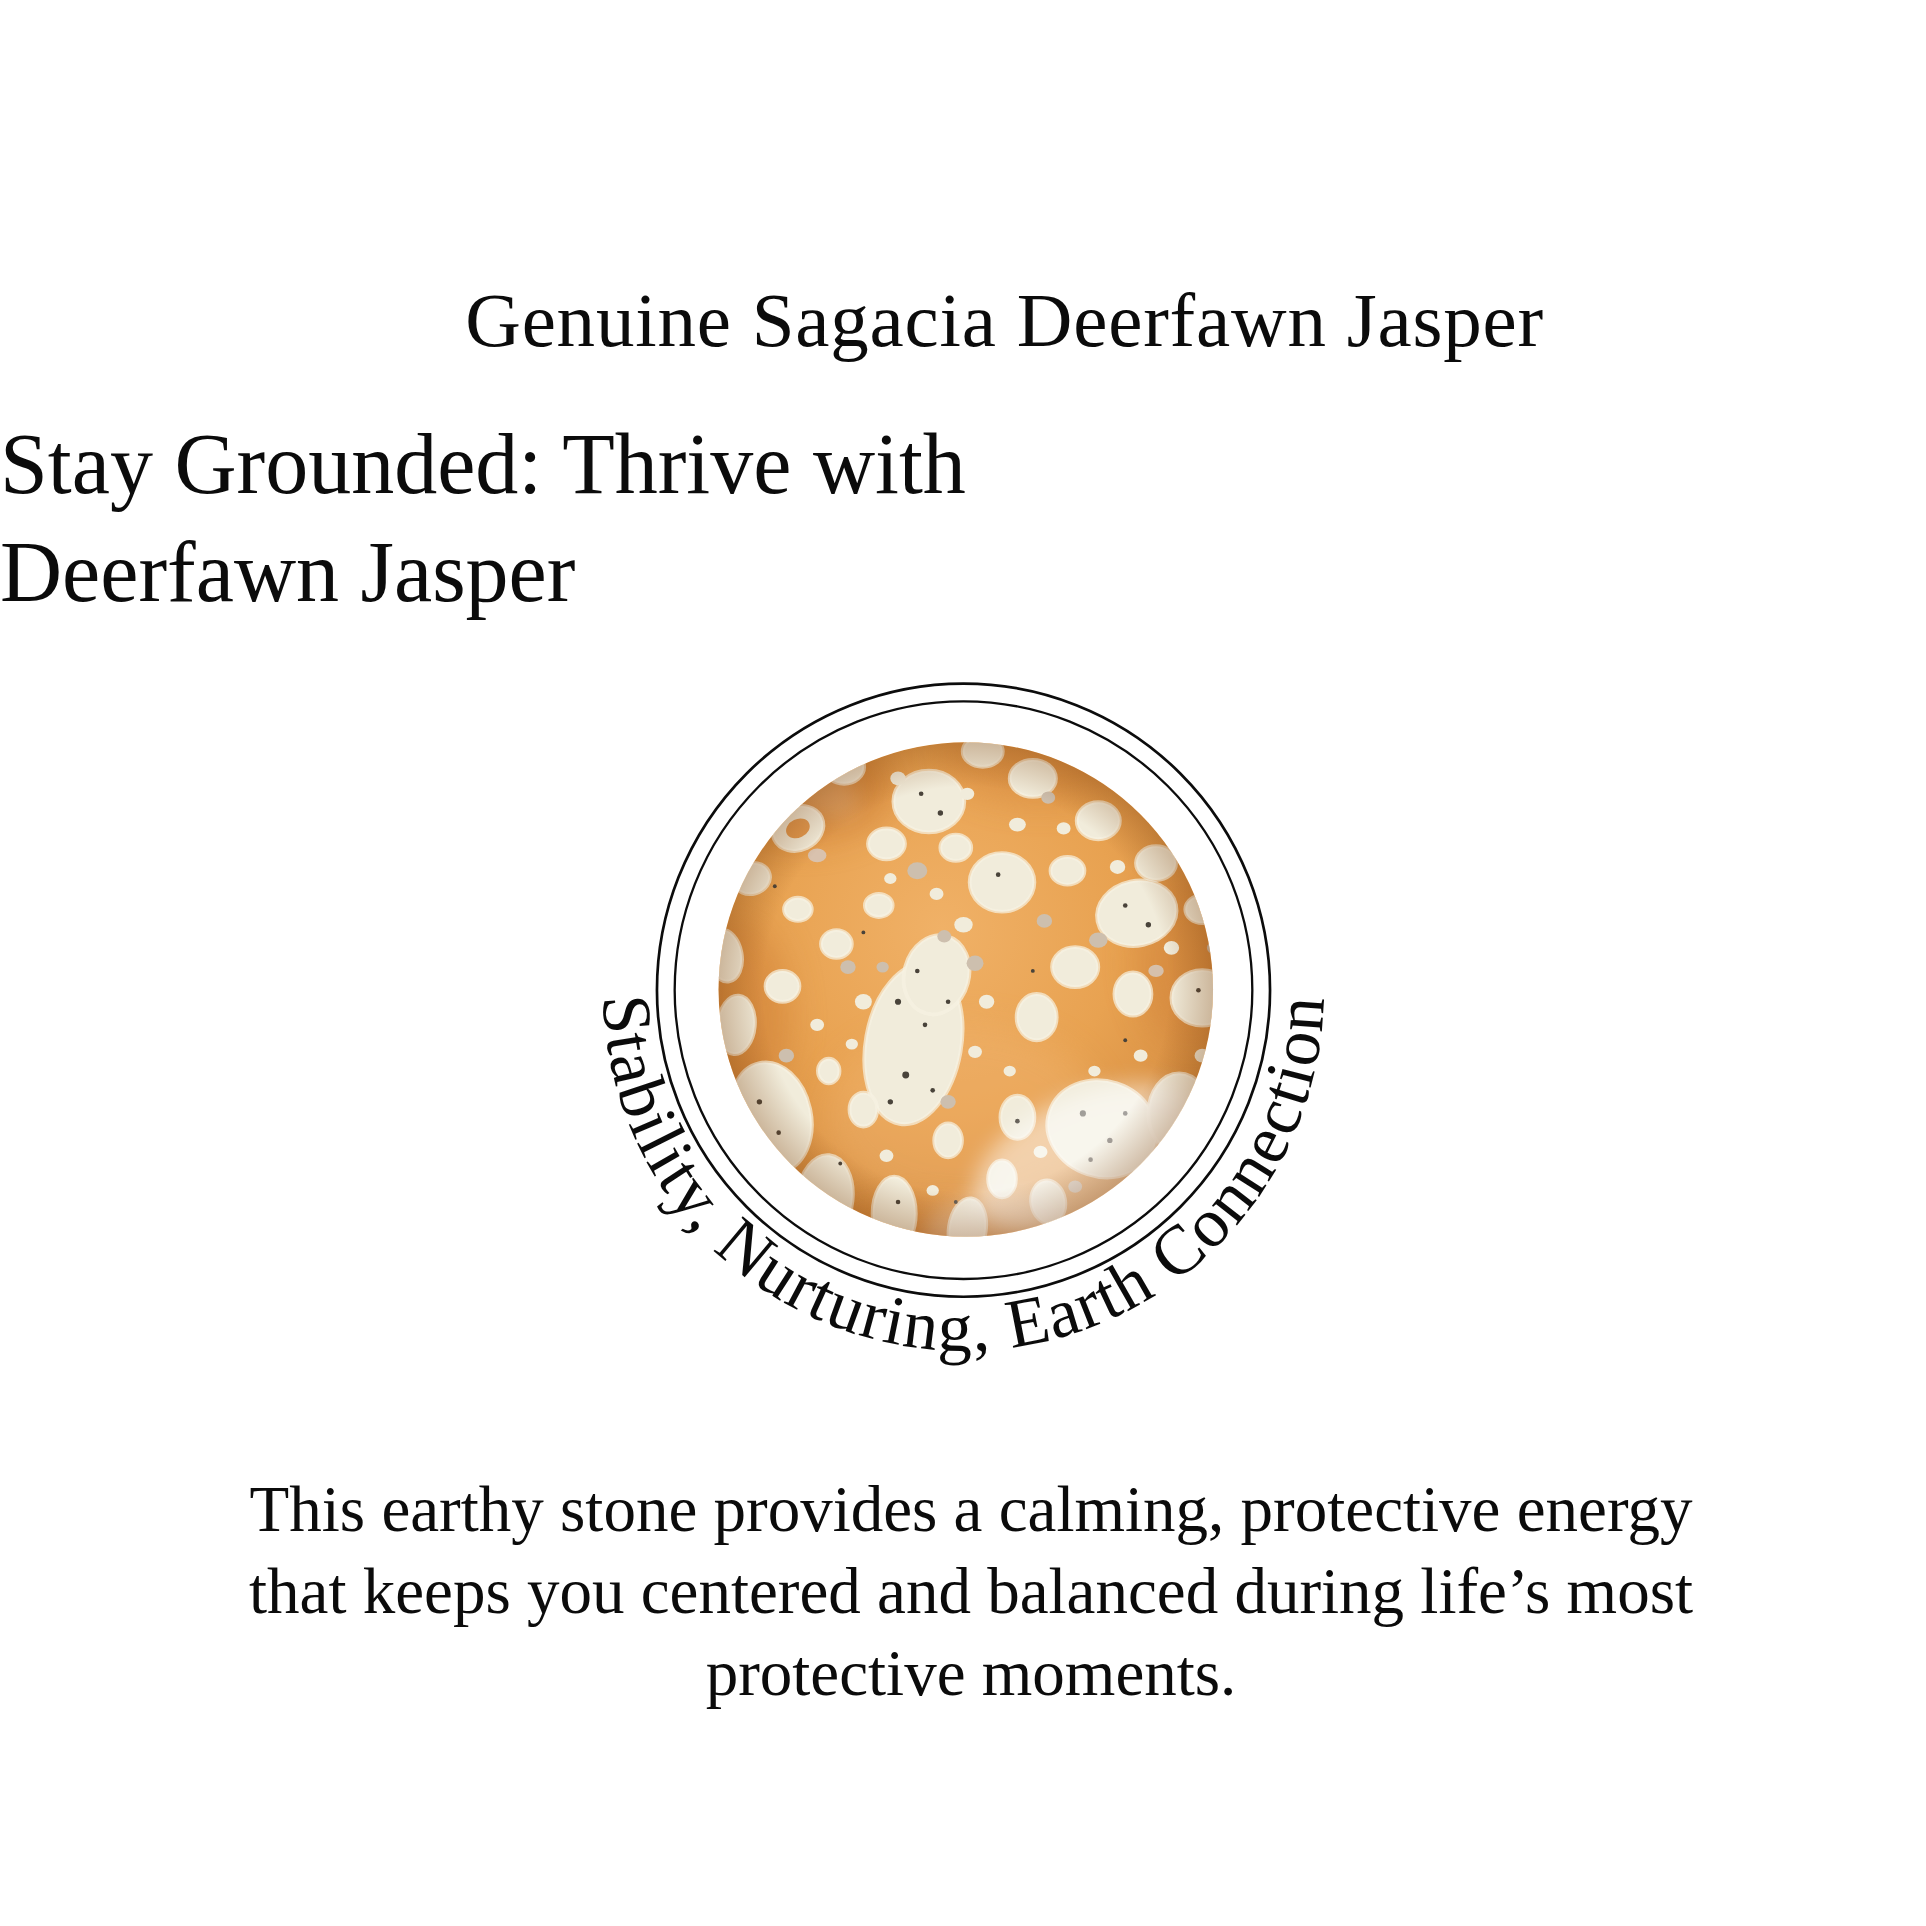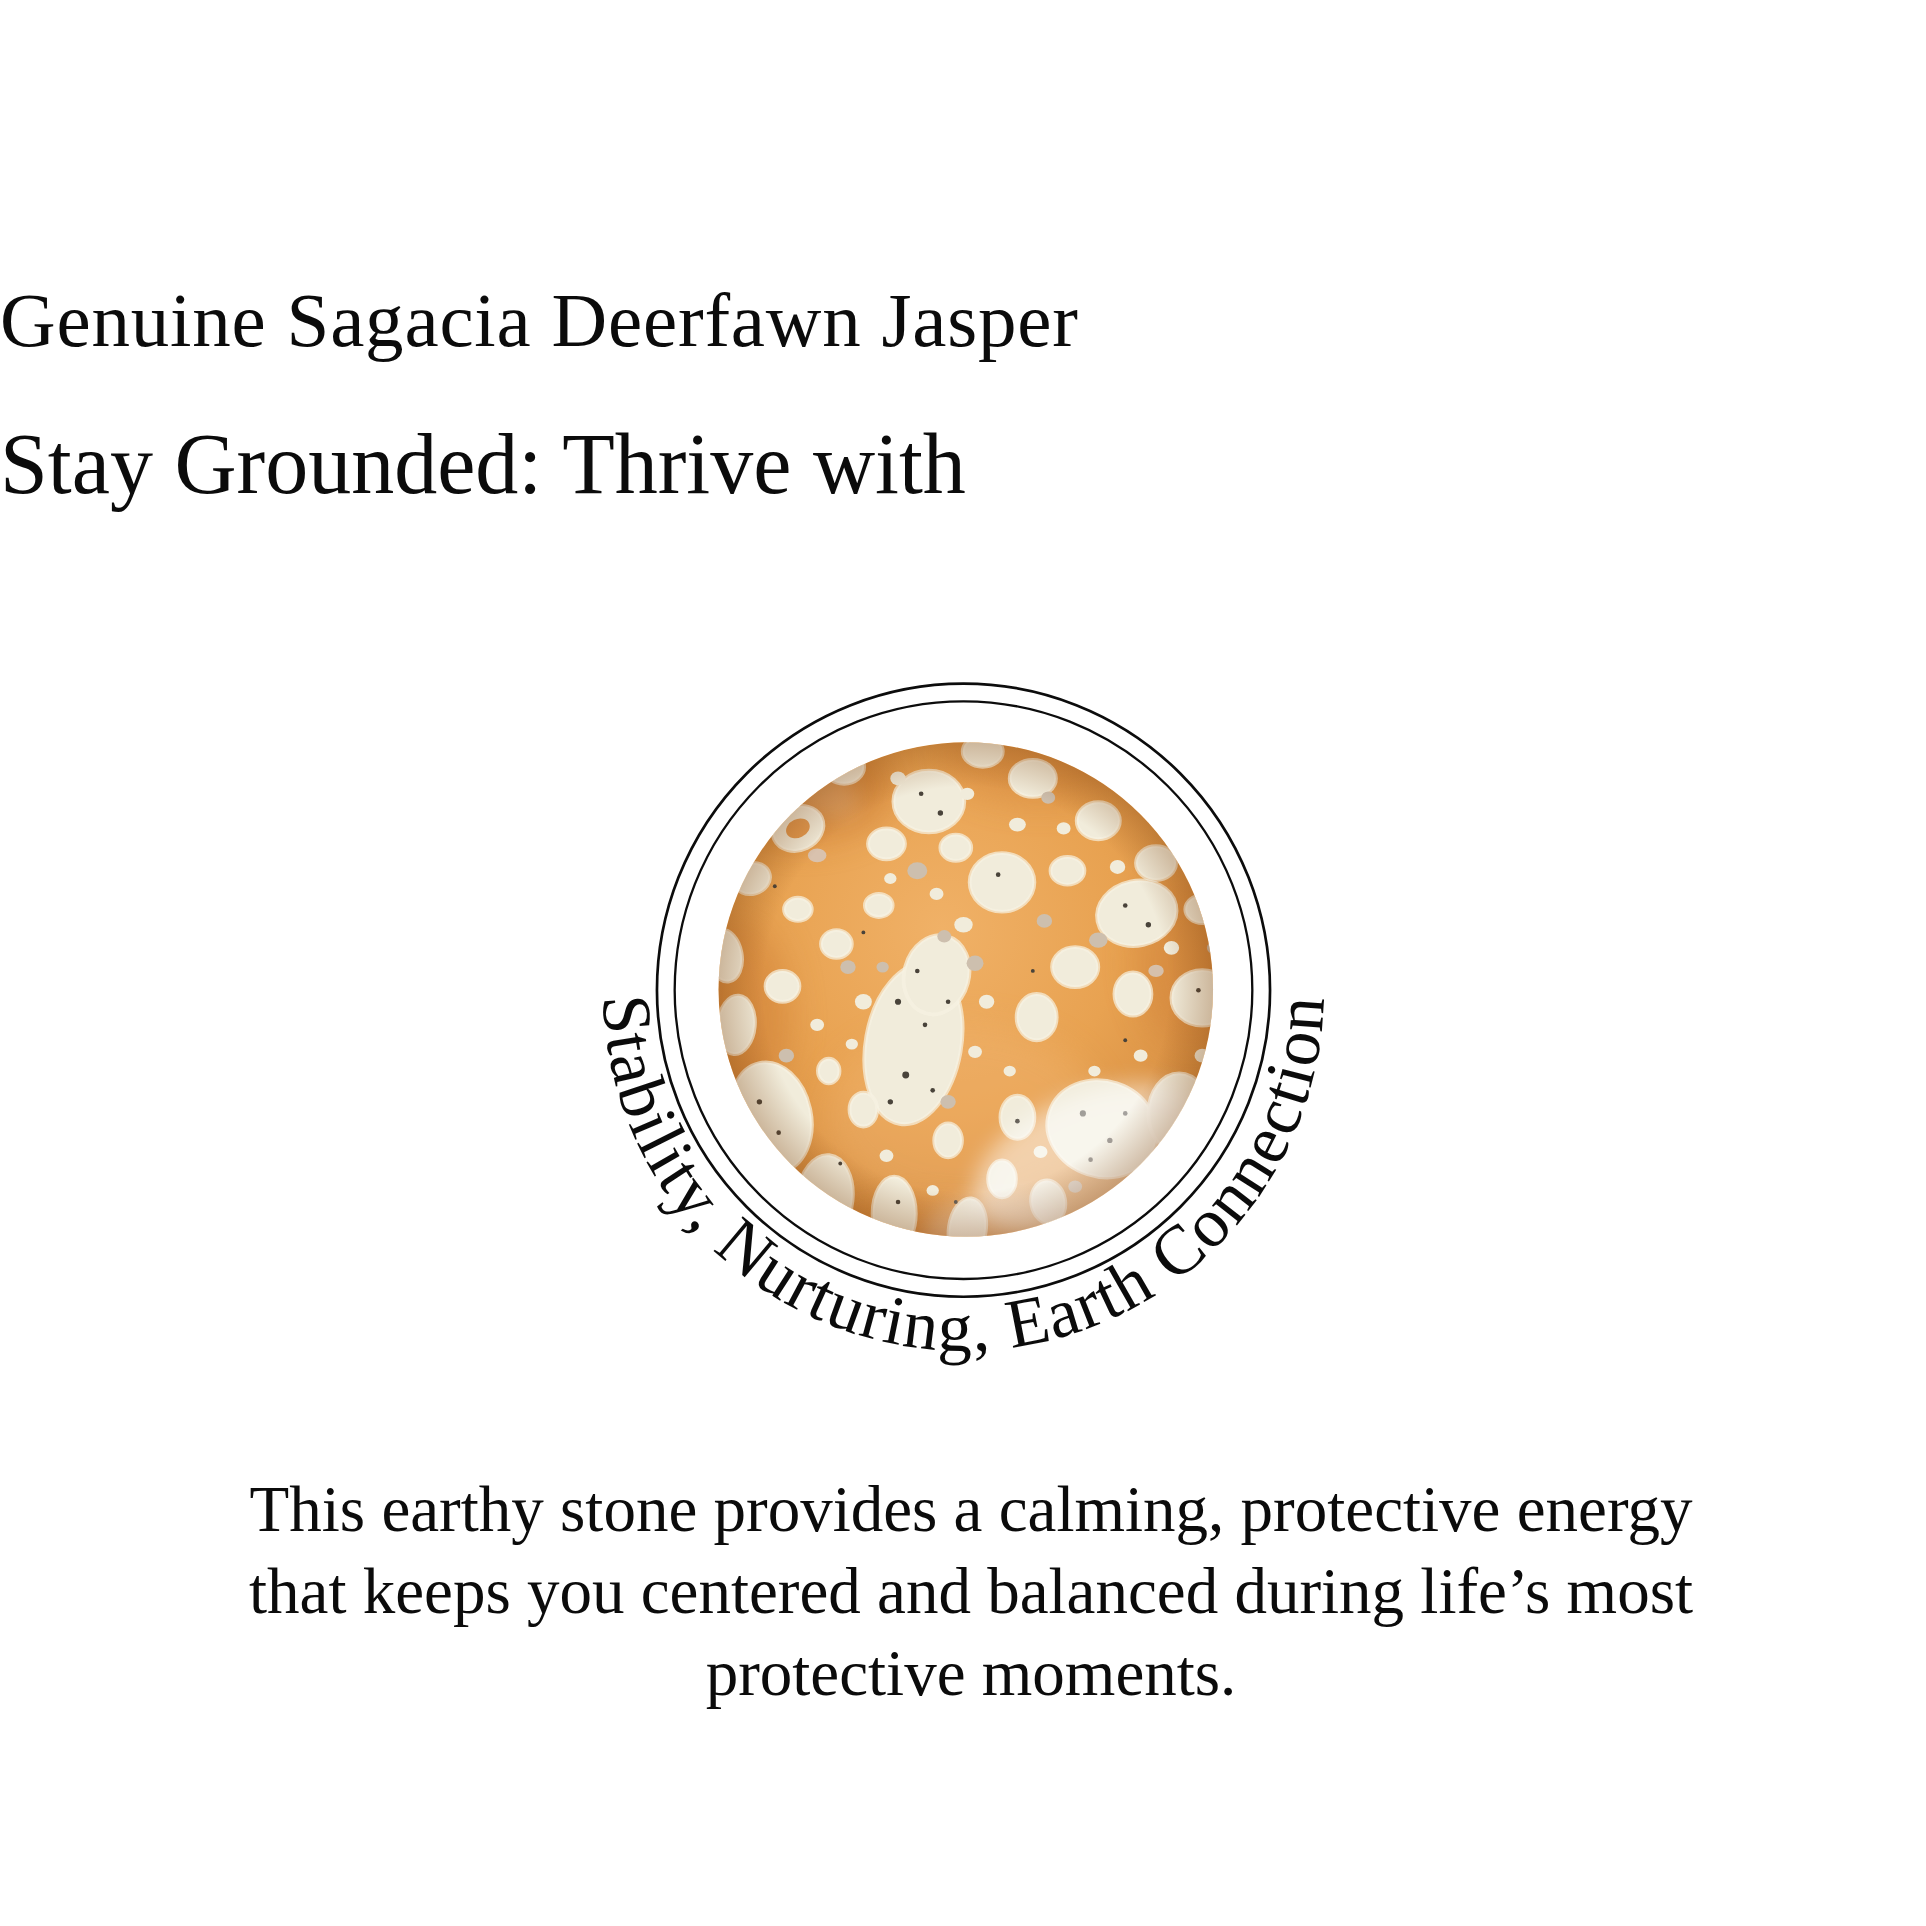--- a/index.html
+++ b/index.html
@@ -6,21 +6,21 @@
   .canvas {
     position:relative;
     width:1926px; height:1926px;
     background:#ffffff;
     overflow:hidden;
     font-family:"Liberation Serif","DejaVu Serif",serif;
     color:#0b0b0b;
   }
   .brand-line {
     position:absolute; top:282px; left:0; width:1544px;
-    text-align:left;
+    text-align:right;
     font-size:77px; line-height:1; font-weight:400;
     letter-spacing:0.8px;
     white-space:nowrap;
   }
   .headline {
     position:absolute; top:411px; left:0; width:1926px;
     text-align:left;
     font-size:86px; line-height:1.25; font-weight:400;
   }
   .stone-figure {
@@ -42,20 +42,21 @@
 </style>
 </head>
 <body>
 
 <div class="canvas">
 
   <div class="brand-line">Genuine Sagacia Deerfawn Jasper</div>
 
   <div class="headline">
     <span>Stay Grounded: Thrive with</span><br>
+    <span>Deerfawn Jasper</span>
   </div>
 
   <div class="stone-figure">
     <svg viewBox="730 850 1040 950" xmlns="http://www.w3.org/2000/svg" xmlns:xlink="http://www.w3.org/1999/xlink">
       <defs>
         <clipPath id="stoneClip">
             <circle cx="1253" cy="1284" r="321"></circle>
           </clipPath>
         <radialGradient id="gBase" cx="45%" cy="38%" r="78%">
           <stop offset="0" stop-color="#f0b167"></stop>

